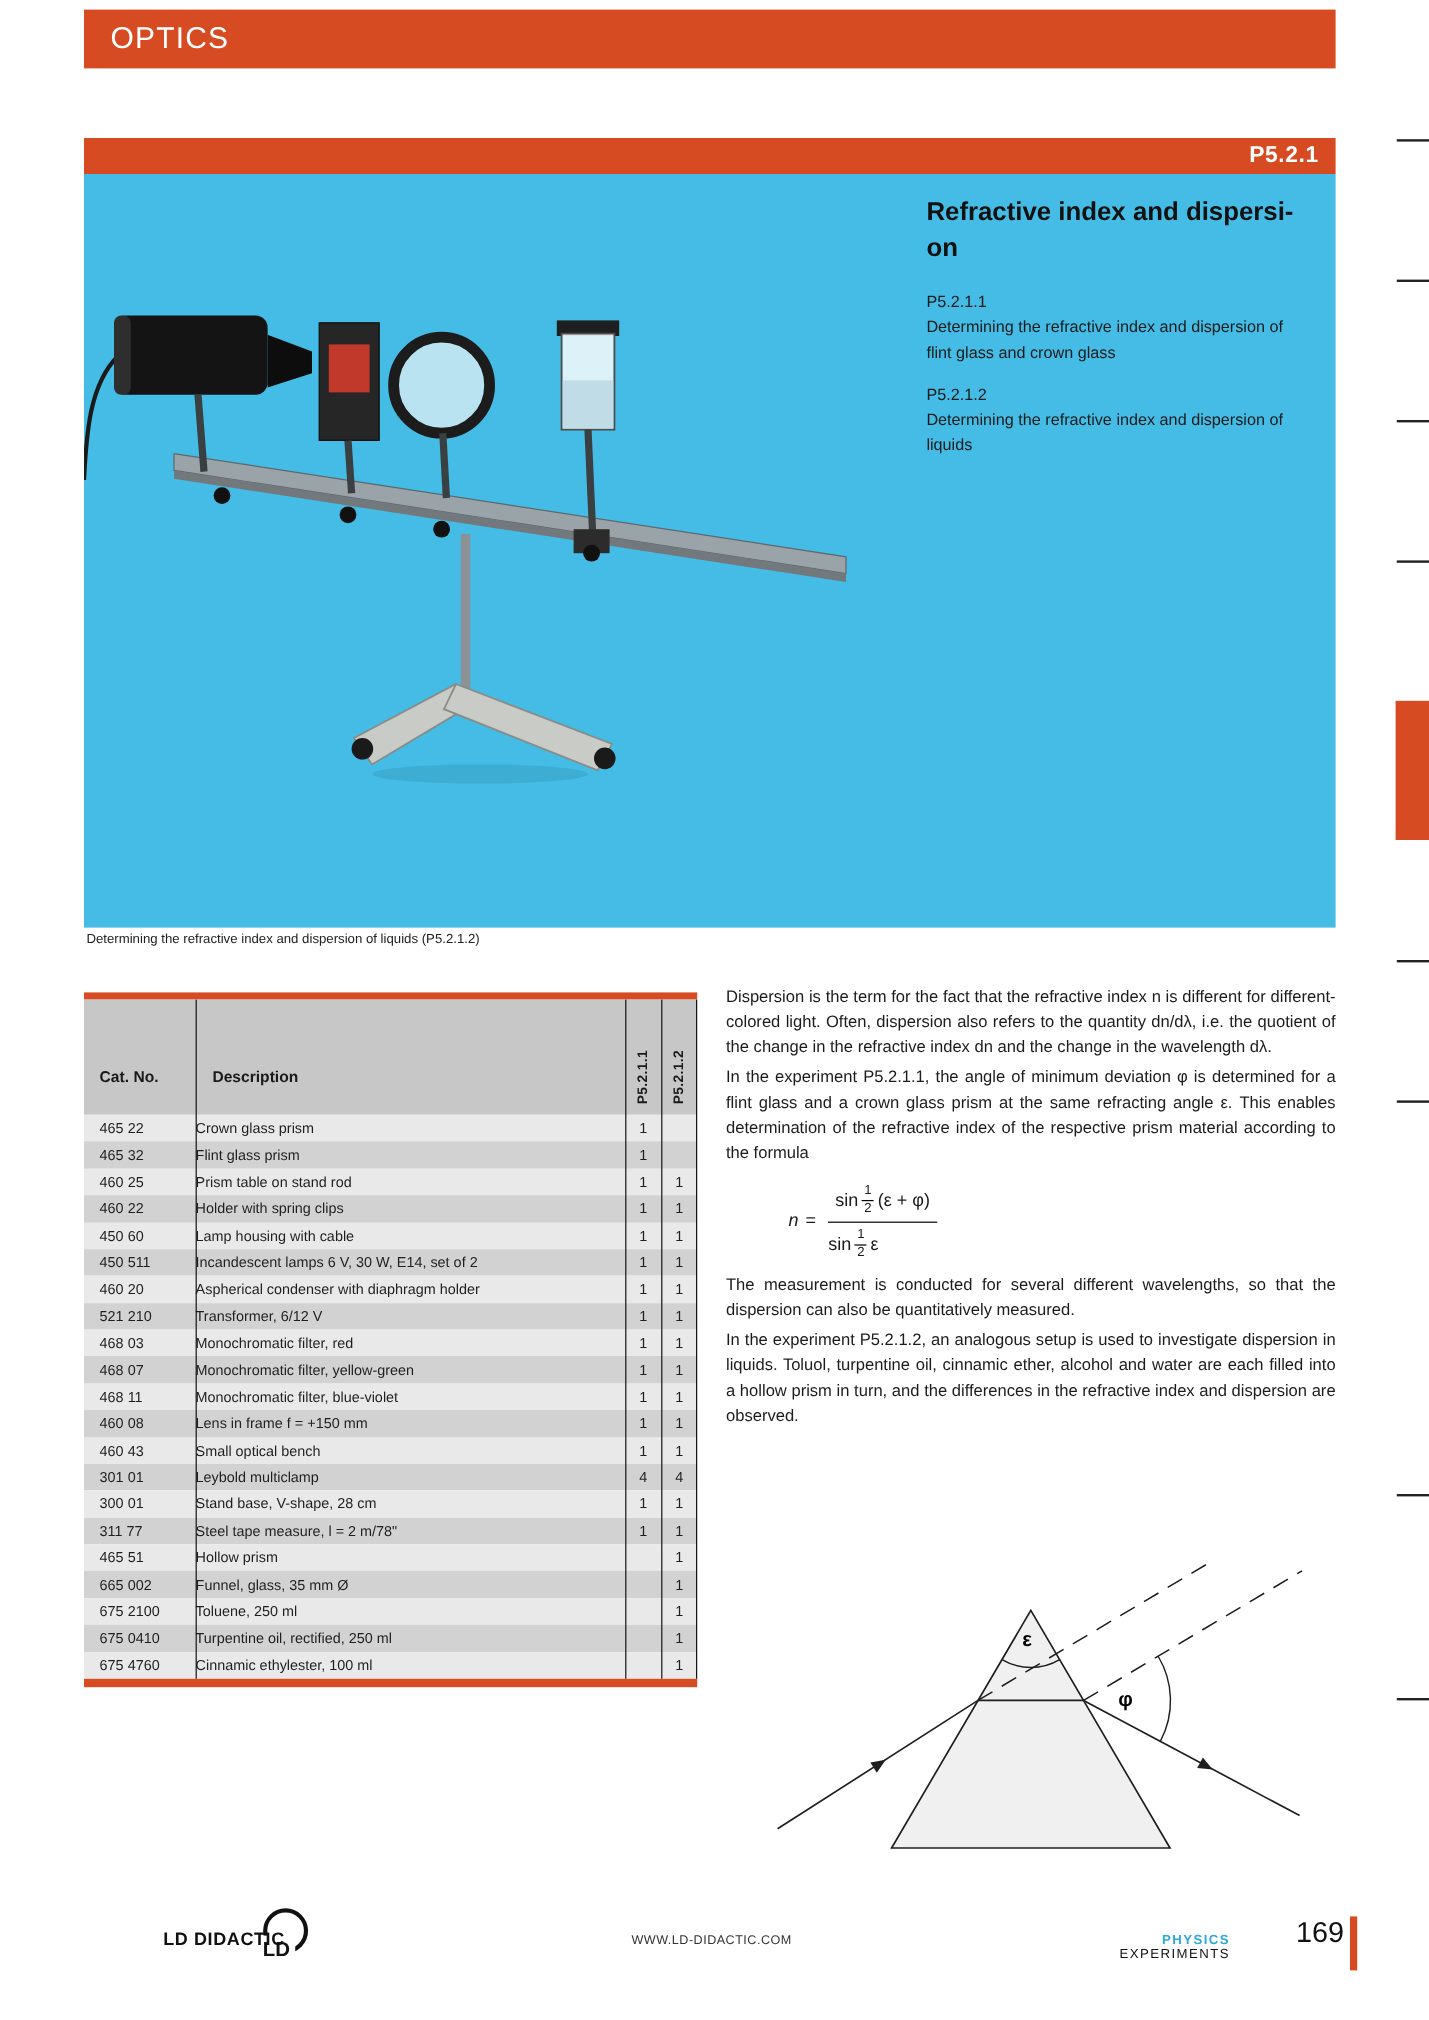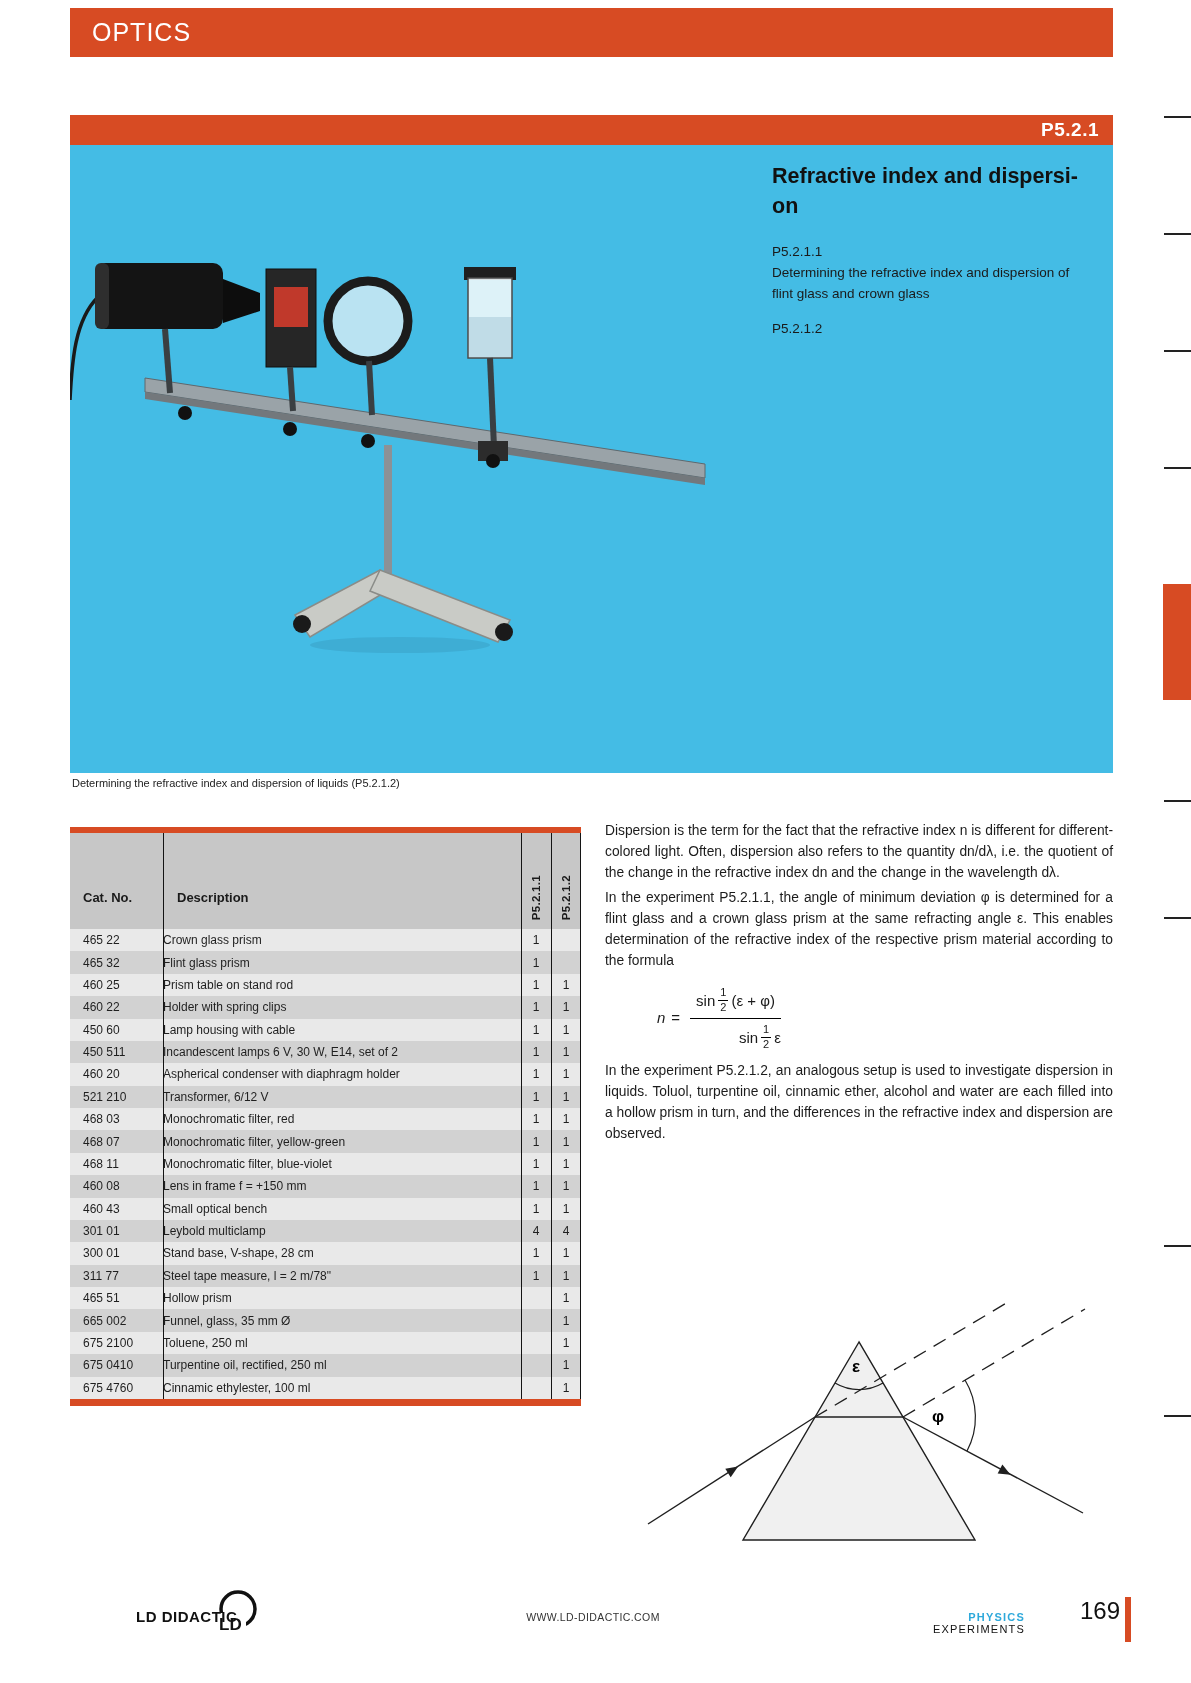--- a/index.html
+++ b/index.html
@@ -48,21 +48,21 @@
   .trow .tc-cat  { padding-left:13px; }
   .trow .tc-desc { }
   .vline { position:absolute; top:6px; height:566px; width:1px; background:#141414; }
 
   
   .bodycol { left:605px; top:820px; width:508px; }
   .bodycol p { font-size:13.8px; line-height:21px; text-align:justify; margin:0 0 4px 0; color:#1c1c1c; }
   .formula { margin:14px 0 10px 52px; display:flex; align-items:center; font-size:15px; }
   .fvar { font-style:italic; margin-right:6px; }
   .feq { margin-right:10px; }
-  .bigfrac { display:inline-flex; flex-direction:column; align-items:flex-end; }
+  .bigfrac { display:inline-flex; flex-direction:column; align-items:flex-start; }
   .bf-num { display:flex; align-items:center; gap:3px; border-bottom:1.4px solid #000; padding:2px 6px 5px 6px; }
   .bf-den { display:flex; align-items:center; gap:3px; padding-top:5px; }
   .mf { display:inline-flex; flex-direction:column; font-size:11px; line-height:1.05; text-align:center; }
   .mf-t { border-bottom:1px solid #000; padding:0 2px 1px 2px; }
   .mf-b { padding-top:1px; }
 
   
   .foot-logo { left:80px; top:1585px; width:320px; height:52px; }
   .foot-name { left:136px; top:1608px; font-weight:bold; font-size:15px; letter-spacing:0.5px; color:#111; }
   .foot-url  { left:428px; top:1611px; width:330px; text-align:center; font-size:10.5px; letter-spacing:0.4px; color:#333; }
@@ -131,20 +131,21 @@
     <div class="hero-title">
       <div>Refractive index and dispersi-</div>
       <div>on</div>
     </div>
     <div class="exp-block first">
       <div>P5.2.1.1</div>
       <div>Determining the refractive index and dispersion of flint glass and crown glass</div>
     </div>
     <div class="exp-block">
       <div>P5.2.1.2</div>
+      <div>Determining the refractive index and dispersion of liquids</div>
     </div>
   </div>
 </div>
 
 <div class="abs caption">Determining the refractive index and dispersion of liquids (P5.2.1.2)</div>
 
 <div class="abs tt">
   <div class="tbar top"></div>
   <div class="thead">
     <div class="tc-cat">Cat. No.</div>
@@ -311,20 +312,21 @@
         <span>sin</span>
         <span class="mf">
           <span class="mf-t">1</span>
           <span class="mf-b">2</span>
         </span>
         <span>ε</span>
       </span>
     </span>
   </div>
 
+  <p>The measurement is conducted for several different wavelengths, so that the dispersion can also be quantitatively measured.</p>
   <p>In the experiment P5.2.1.2, an analogous setup is used to investigate dispersion in liquids. Toluol, turpentine oil, cinnamic ether, alcohol and water are each filled into a hollow prism in turn, and the differences in the refractive index and dispersion are observed.</p>
 </div>
 
 <svg class="abs" style="left:605px; top:1300px;" width="508" height="260" viewBox="605 1300 508 260">
 
   <polygon points="859,1342 743,1540 975,1540" fill="#f0f0f0" stroke="#1f1f1f" stroke-width="1.4"></polygon>
 
   <line x1="815" y1="1417" x2="903" y2="1417" stroke="#1f1f1f" stroke-width="1.3"></line>
 
   <line x1="648" y1="1524" x2="815" y2="1417" stroke="#1f1f1f" stroke-width="1.4"></line>

